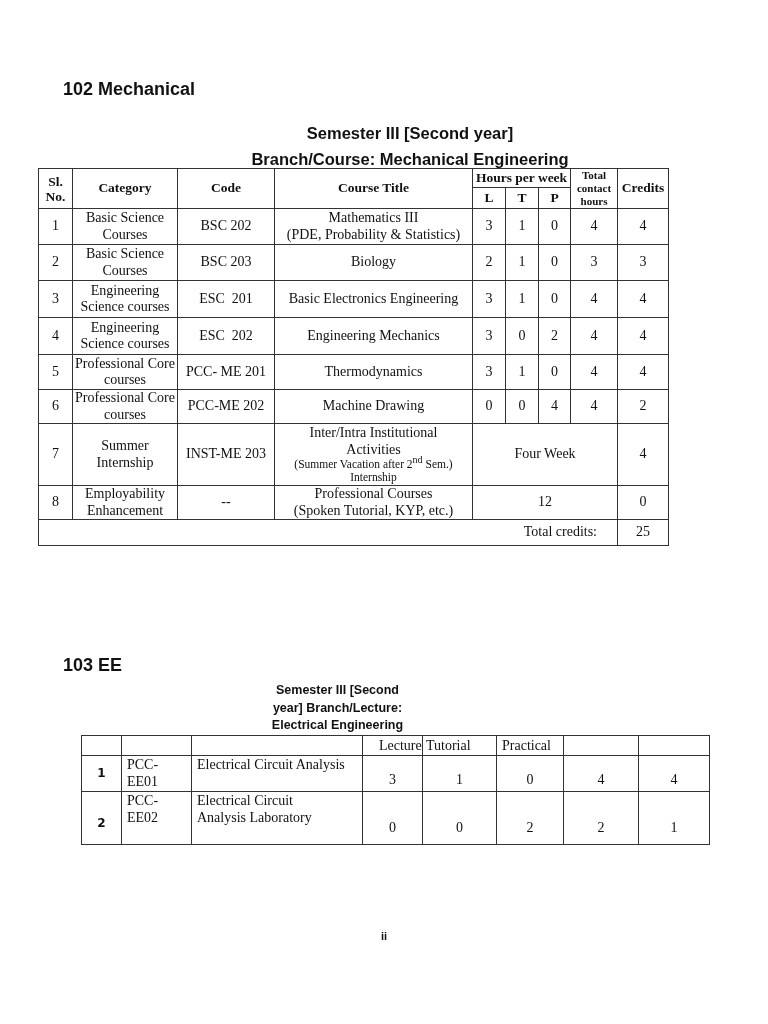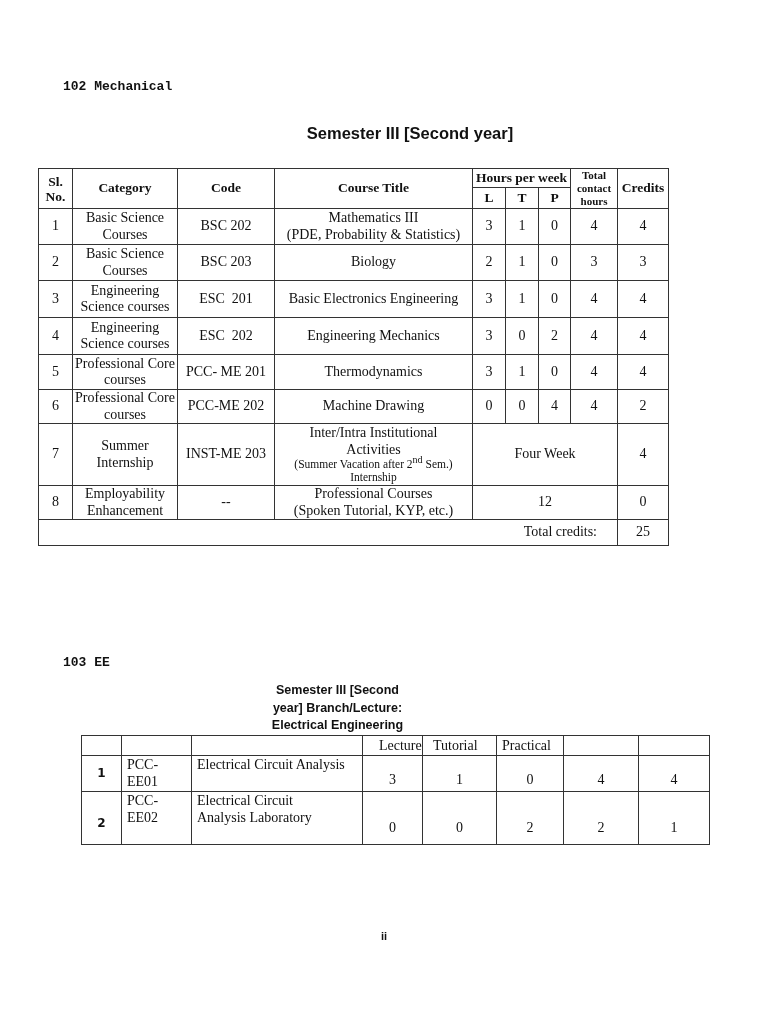--- a/index.html
+++ b/index.html
@@ -1,21 +1,21 @@
 <!DOCTYPE html>
 <html><head>
 <meta charset="utf-8">
 <style>
   html, body { margin: 0; padding: 0; background: #ffffff; }
   body { width: 768px; height: 1024px; position: relative; overflow: hidden; color: #111; }
   .sans { font-family: "Liberation Sans", "DejaVu Sans", sans-serif; }
   .serif { font-family: "Liberation Serif", "DejaVu Serif", serif; }
   .abs { position: absolute; }
 
-  .section-label { font-weight: bold; font-size: 13px; font-family: Liberation Mono, monospace; }
+  .section-label { font-weight: bold; font-size: 18px; }
   .title1 { font-weight: bold; font-size: 16.5px; text-align: center; line-height: 26px; }
   .title2 { font-weight: bold; font-size: 12.5px; text-align: center; line-height: 17.5px; }
 
   table { border-collapse: collapse; position: absolute; table-layout: fixed; }
   td, th { border: 1px solid #333; padding: 0; vertical-align: middle; }
 
   
   #t1 { left: 38px; top: 168px; width: 630px; font-size: 14px; line-height: 16.5px; }
   #t1 td, #t1 th { text-align: center; }
   #t1 th { font-weight: bold; font-size: 13.5px; margin-top: 23px; }
@@ -37,20 +37,21 @@
   .page-number { font-weight: bold; font-size: 11px; }
   sup { font-size: 10px; line-height: 0; }
 </style>
 </head>
 <body>
 
 <div class="abs sans section-label" style="left:63px; top:79px;">102 Mechanical</div>
 
 <div class="abs sans title1" style="left:150px; top:120px; width:520px;">
   <div>Semester III [Second year]</div>
+  <div>Branch/Course: Mechanical Engineering</div>
 </div>
 
 <table id="t1" class="serif">
   <colgroup>
     <col style="width:34px">
       <col style="width:105px">
       <col style="width:97px">
       <col style="width:198px">
     <col style="width:33px">
       <col style="width:33px">
@@ -200,21 +201,21 @@
       <col style="width:67px">
       <col style="width:75px">
       <col style="width:71px">
   </colgroup>
   <tbody>
   <tr style="height:20px">
     <td></td>
     <td></td>
     <td></td>
     <td class="sub" style="padding-left:16px">Lecture</td>
-    <td class="sub" style="padding-left:10px">Tutorial</td>
+    <td class="sub" style="padding-left:3px">Tutorial</td>
     <td class="sub" style="padding-left:5px">Practical</td>
     <td></td>
     <td></td>
   </tr>
   <tr style="height:36px">
     <td class="sl">1</td>
     <td class="top" style="word-spacing:60px">PCC- EE01</td>
     <td class="top">Electrical Circuit Analysis</td>
     <td class="center bot">3</td>
     <td class="center bot">1</td>

